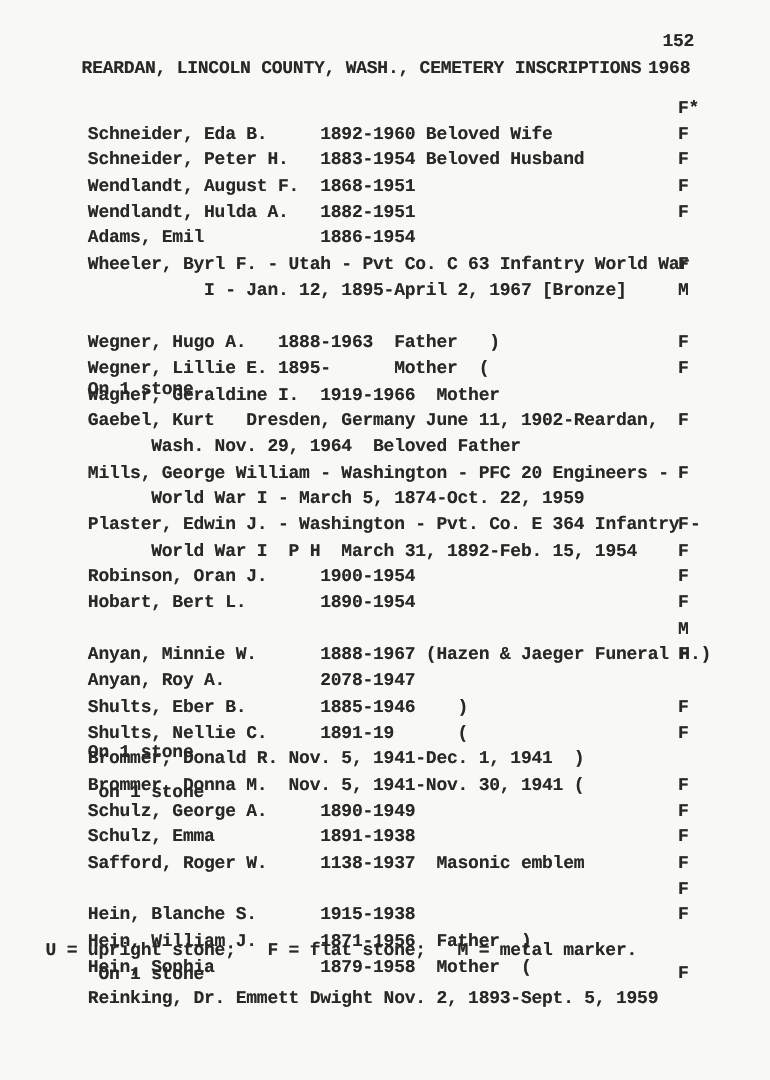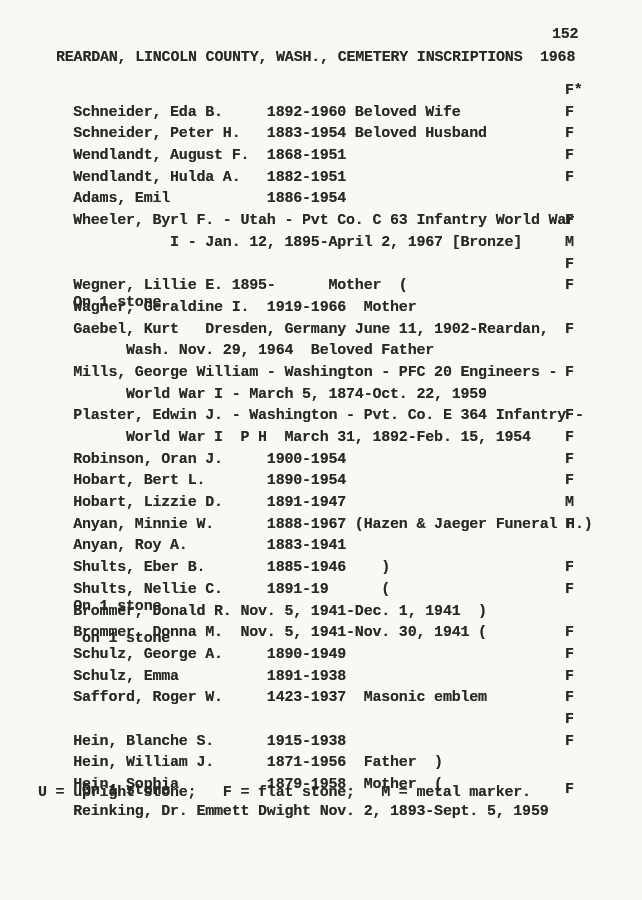--- a/index.html
+++ b/index.html
@@ -22,21 +22,21 @@
   }
   .page-number {
     position: absolute;
     top: 26px;
     left: 552px;
     white-space: pre;
   }
   .title-line {
     position: absolute;
     top: 49px;
-    left: 56px;
+    left: 68px;
     white-space: pre;
   }
   .title-year {
     position: absolute;
     top: 49px;
     left: 540px;
     white-space: pre;
     font-family: Liberation Mono, monospace;
   }
   .entry-list {
@@ -110,20 +110,25 @@
       <div class="line">
     <span class="txt">           I - Jan. 12, 1895-April 2, 1967 [Bronze]</span>
     
     <span class="marker">F</span>
   </div>
       <div class="line">
     
     <span class="marker">M</span>
   </div>
       <div class="line">
+    <span class="txt">Wegner, Hugo A.   1888-1963  Father   )</span>
+    
+    
+  </div>
+      <div class="line">
     <span class="txt">Wegner, Lillie E. 1895-      Mother  (</span>
     <span class="ann up">On 1 stone</span>
     <span class="marker">F</span>
   </div>
       <div class="line">
     <span class="txt">Wagner, Geraldine I.  1919-1966  Mother</span>
     
     <span class="marker">F</span>
   </div>
       <div class="line">
@@ -160,31 +165,30 @@
     <span class="txt">Robinson, Oran J.     1900-1954</span>
     
     <span class="marker">F</span>
   </div>
       <div class="line">
     <span class="txt">Hobart, Bert L.       1890-1954</span>
     
     <span class="marker">F</span>
   </div>
       <div class="line">
-    <span class="txt">Hobart, Lizzie D.     1891-1947</span>
     
     <span class="marker">F</span>
   </div>
       <div class="line">
     <span class="txt">Anyan, Minnie W.      1888-1967 (Hazen &amp; Jaeger Funeral H.)</span>
     
     <span class="marker">M</span>
   </div>
       <div class="line">
-    <span class="txt">Anyan, Roy A.         1883-1941</span>
+    <span class="txt">Anyan, Roy A.         2078-1947</span>
     
     <span class="marker">F</span>
   </div>
       <div class="line">
     <span class="txt">Shults, Eber B.       1885-1946    )</span>
     
     
   </div>
       <div class="line">
     <span class="txt">Shults, Nellie C.     1891-19      (</span>
@@ -205,21 +209,21 @@
     <span class="txt">Schulz, George A.     1890-1949</span>
     
     <span class="marker">F</span>
   </div>
       <div class="line">
     <span class="txt">Schulz, Emma          1891-1938</span>
     
     <span class="marker">F</span>
   </div>
       <div class="line">
-    <span class="txt">Safford, Roger W.     1423-1937  Masonic emblem</span>
+    <span class="txt">Safford, Roger W.     1138-1937  Masonic emblem</span>
     
     <span class="marker">F</span>
   </div>
       <div class="line">
     
     <span class="marker">F</span>
   </div>
       <div class="line">
     <span class="txt">Hein, Blanche S.      1915-1938</span>
     

